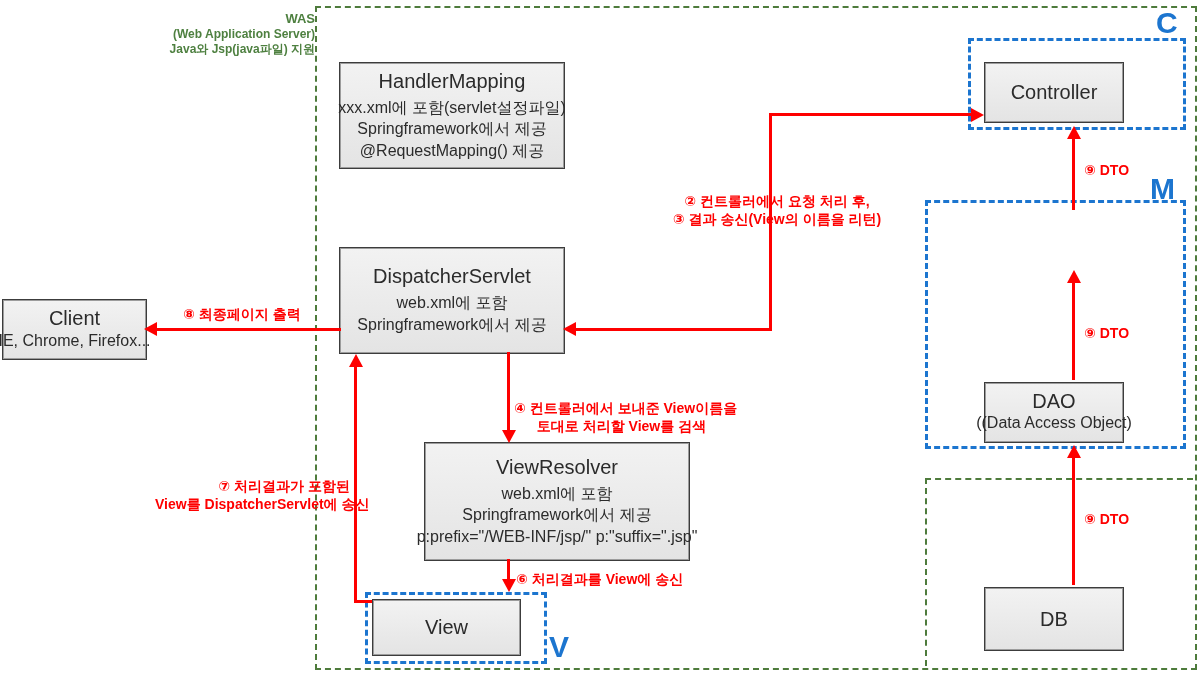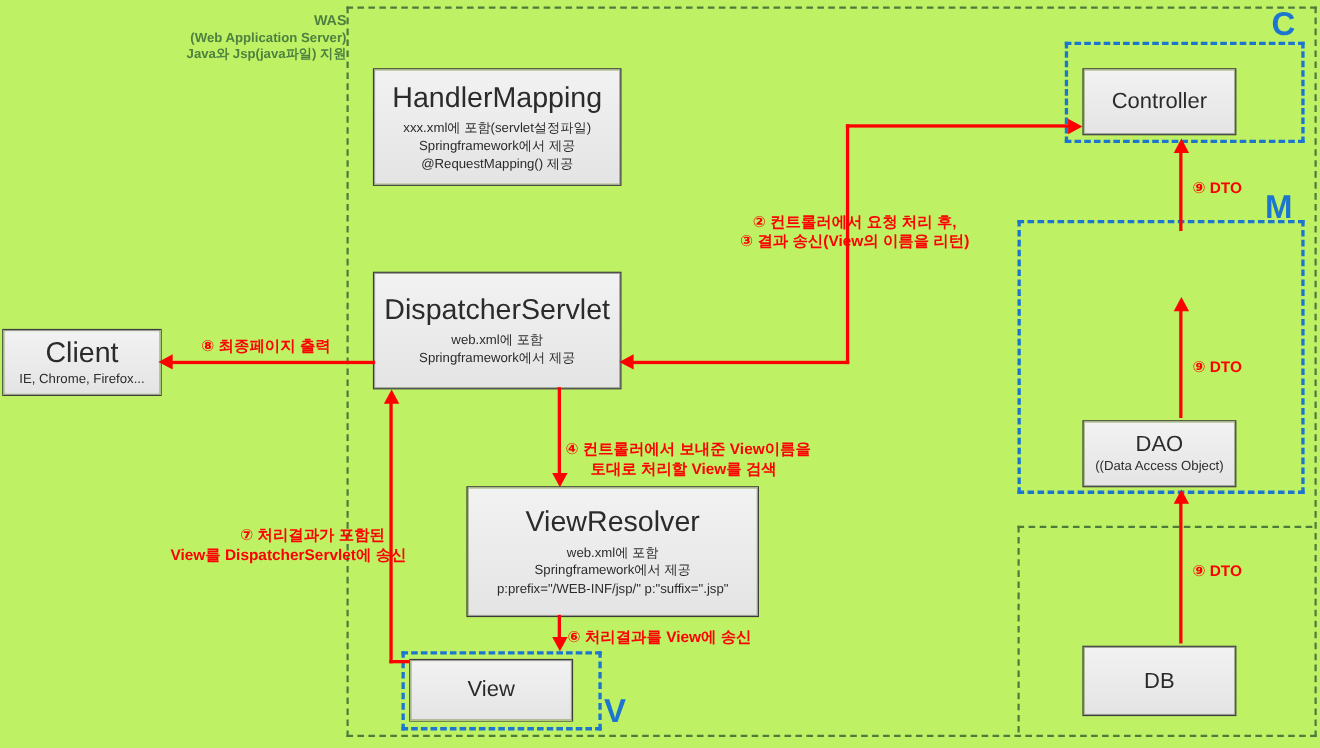--- a/index.html
+++ b/index.html
@@ -1,38 +1,38 @@
 <!DOCTYPE html>
 <html><head>
 <meta charset="utf-8">
 <style>
   html,body{margin:0;padding:0;background:#000;}
   .canvas{
-    position:relative;width:1200px;height:680px;background:#bef264;overflow:hidden;
+    position:relative;width:1200px;height:680px;background:#ffffff;overflow:hidden;
     font-family:"Liberation Sans","DejaVu Sans",sans-serif;
   }
   .abs{position:absolute;}
 
   
   .was-border{border:2px dashed #4e7b3c;}
   .green-hline{border-top:2px dashed #4e7b3c;height:0;}
   .green-vline{border-left:2px dashed #4e7b3c;width:0;}
   .blue-dash{border:3px dashed #1c75cf;}
 
   
   .node{
     background:linear-gradient(#f2f2f2,#e4e4e4);
     border:1px solid #9c9c9c;
     box-shadow:0 0 0 1px #3c3c3c;
     display:flex;flex-direction:column;align-items:center;justify-content:center;
     color:#1a1a1a;text-align:center;
   }
-  .node .title{font-size:26px;color:#2b2b2b;letter-spacing:0;line-height:1.15;}
+  .node .title{font-size:20px;color:#2b2b2b;letter-spacing:0;line-height:1.15;}
   .node .title.sm{font-size:20px;}
-  .node .sub{font-size:12px;color:#2b2b2b;line-height:1.35;margin-top:4px;}
+  .node .sub{font-size:16px;color:#2b2b2b;line-height:1.35;margin-top:4px;}
   .node .sub div{white-space:nowrap;}
 
   
   .was-label{color:#4e8040;font-weight:bold;text-align:right;line-height:1.25;font-size:12px;width:170px;}
   .was-label .t{font-size:13px;}
 
   
   .rl{background:#fe0000;}
   .arr{width:0;height:0;}
   .arr-left{border-top:7px solid transparent;border-bottom:7px solid transparent;border-right:13px solid #fe0000;}

